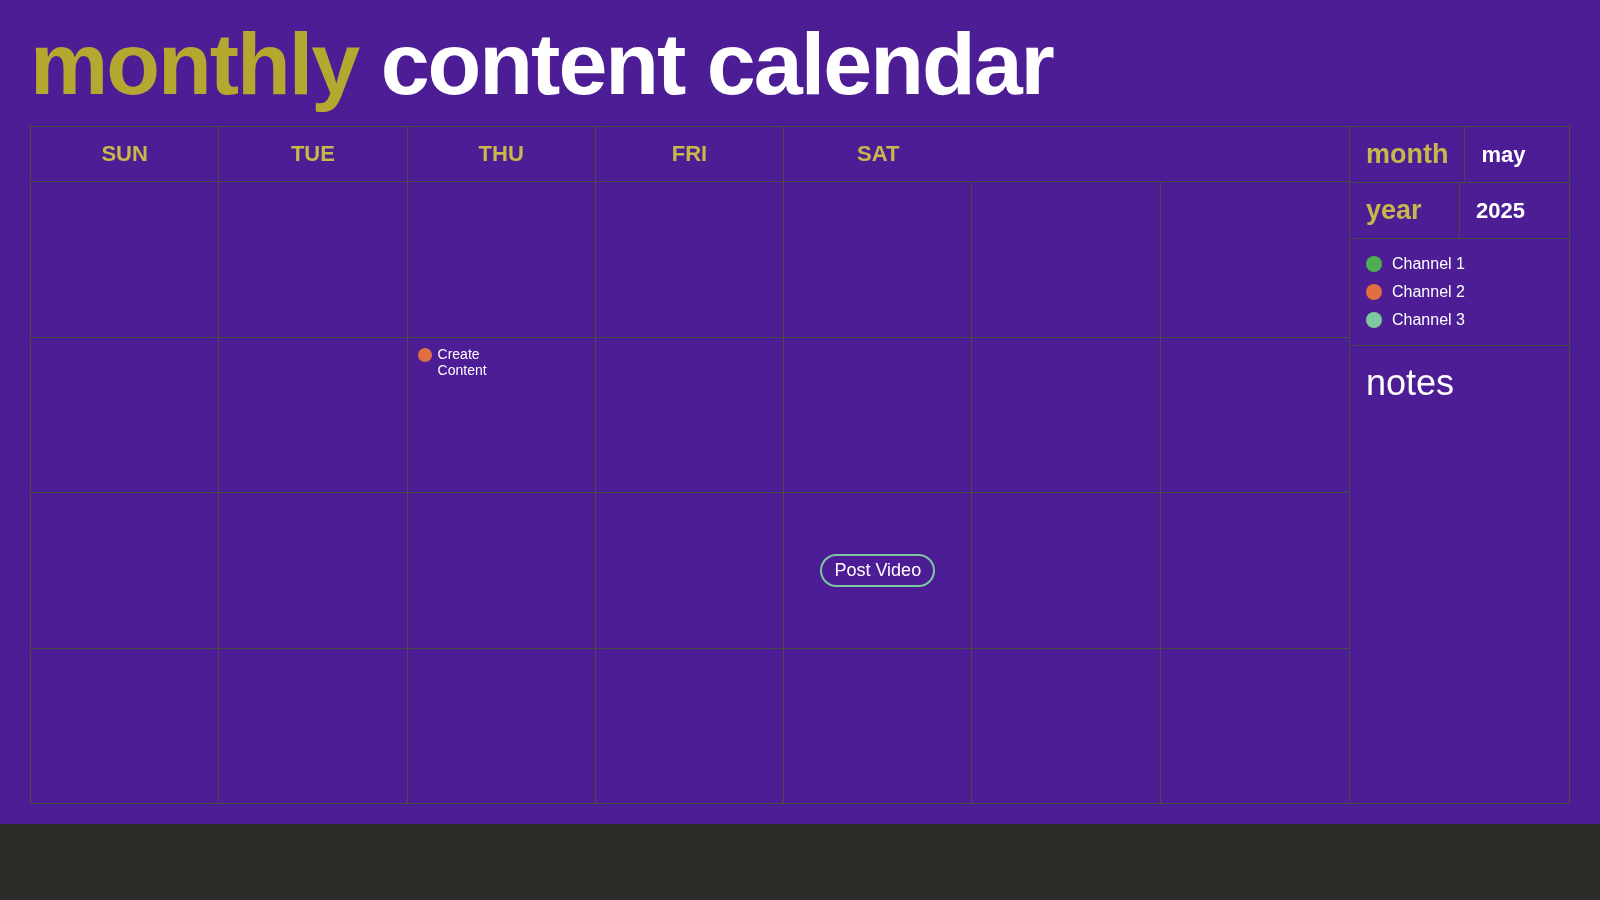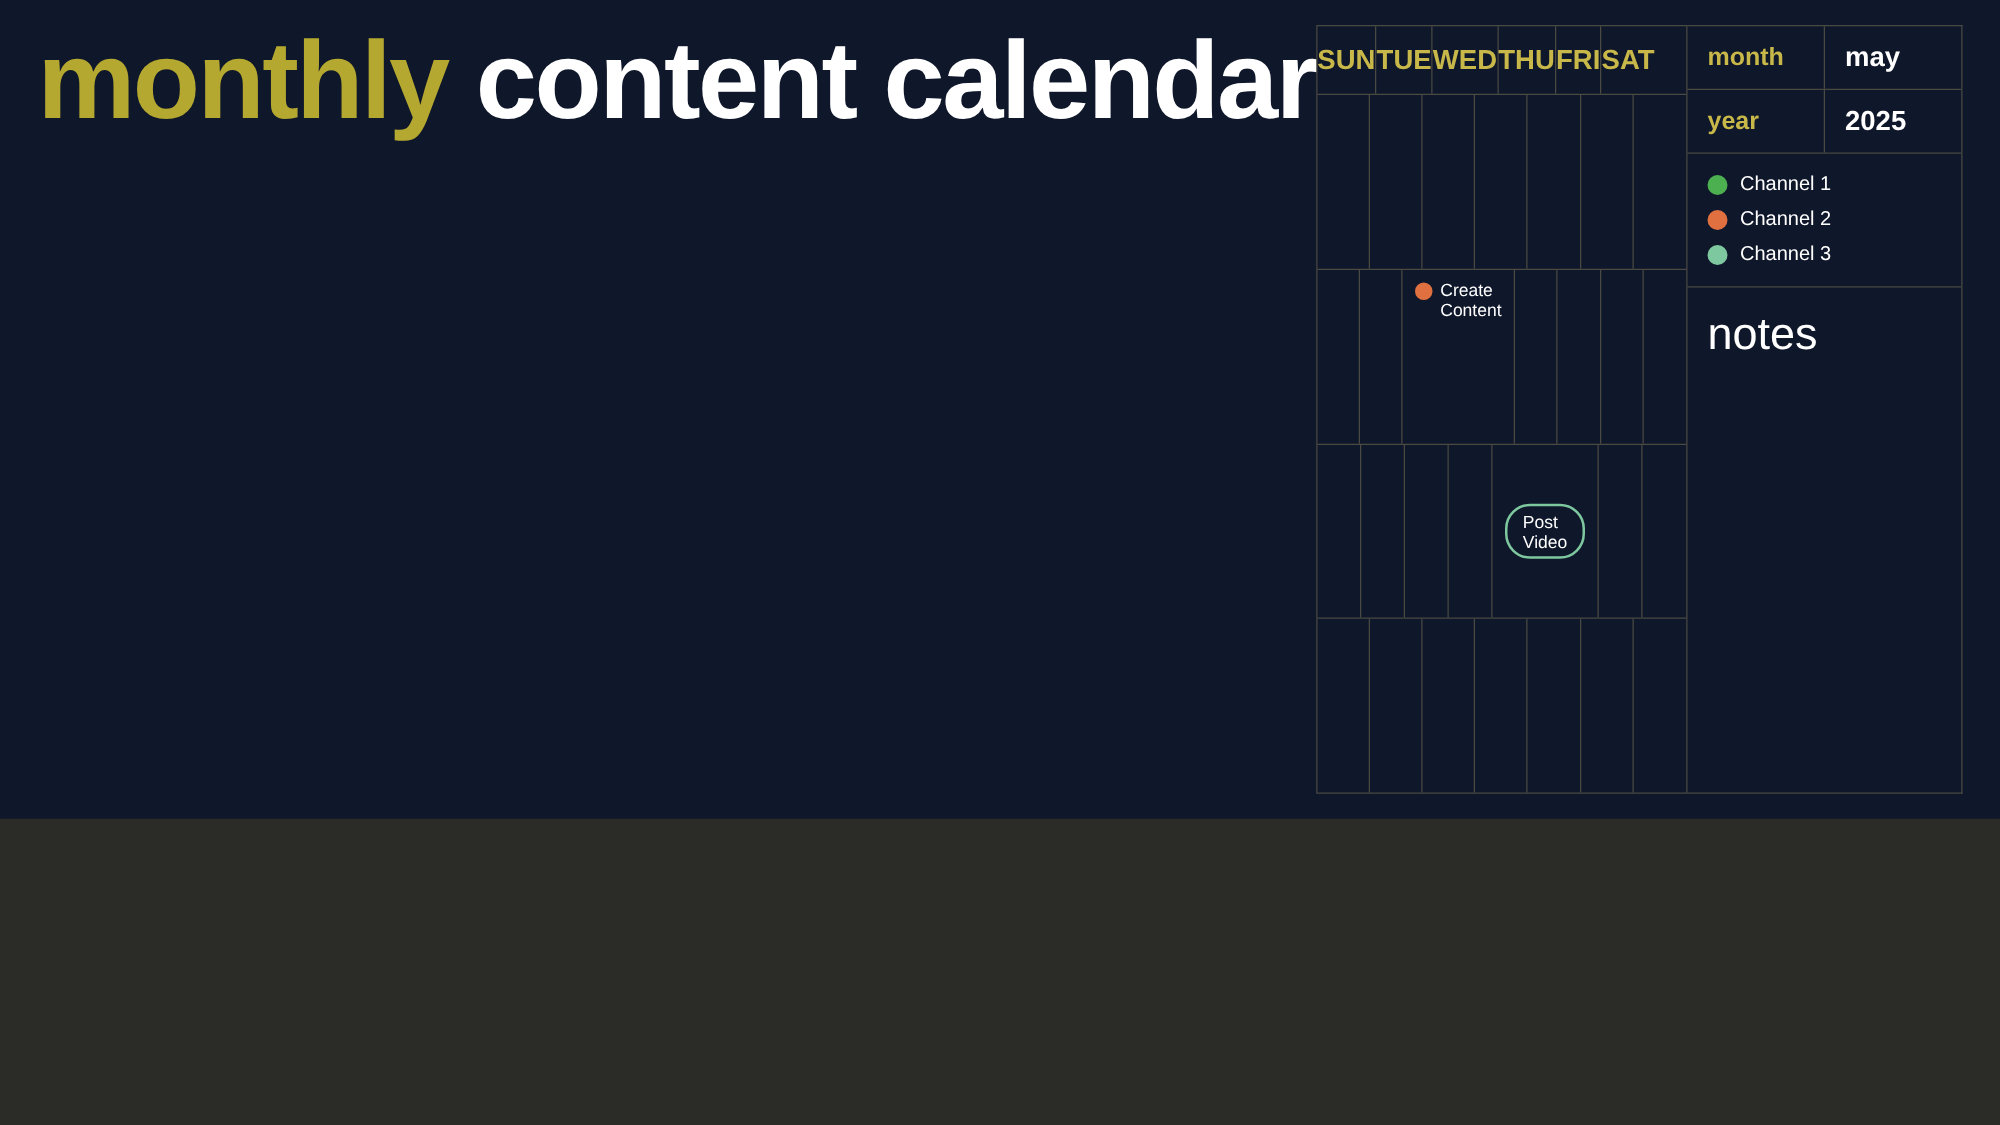--- a/index.html
+++ b/index.html
@@ -8,25 +8,25 @@
       background-color: #2b2b27;
       font-family: 'Arial', sans-serif;
       width: 1600px;
       height: 900px;
       overflow: hidden;
       color: #ffffff;
     }
 
     .page-wrapper {
       width: 1600px;
-      height: 655px;
-      background-color: #0f172a;
+      height: 824px;
+      background-color: #4c1d95;
       padding: 20px 30px 20px 30px;
       display: flex;
-      flex-direction: row;
+      flex-direction: column;
     }
 
     .header {
       margin-bottom: 18px;
     }
 
     .header h1 {
       font-size: 88px;
       font-weight: 900;
       line-height: 1;
@@ -165,21 +165,21 @@
     }
 
     .month-row {
       display: flex;
       border-bottom: 1.5px solid #4a4a42;
     }
 
     .label-cell {
       flex: 1;
       padding: 12px 16px;
-      font-size: 20px;
+      font-size: 27px;
       font-weight: 700;
       color: #c8b84a;
       border-right: 1.5px solid #4a4a42;
       display: flex;
       align-items: center;
     }
 
     .value-cell {
       flex: 1;
       padding: 12px 16px;
@@ -249,21 +249,21 @@
       border-radius: 50%;
       flex-shrink: 0;
       margin-top: 2px;
     }
 
     
     .post-video-badge {
       border: 2px solid #7ec8a0;
       border-radius: 20px;
       padding: 4px 12px;
-      font-size: 14px;
+      font-size: 18px;
       color: #ffffff;
       display: inline-block;
     }
   </style>
 </head>
 <body>
 
 <div class="page-wrapper">
 
   <div class="header">
@@ -272,21 +272,20 @@
     </h1>
   </div>
 
   <div class="main-area">
 
     <div class="calendar-section">
 
       <div class="day-headers">
         <div class="day-header">SUN</div>
         <div class="day-header">TUE</div>
-        <div class="day-header">WED</div>
         <div class="day-header">THU</div>
         <div class="day-header">FRI</div>
         <div class="day-header">SAT</div>
       </div>
 
       <div class="calendar-rows">
 
         <div class="calendar-row">
           <div class="calendar-cell"></div>
           <div class="calendar-cell"></div>

